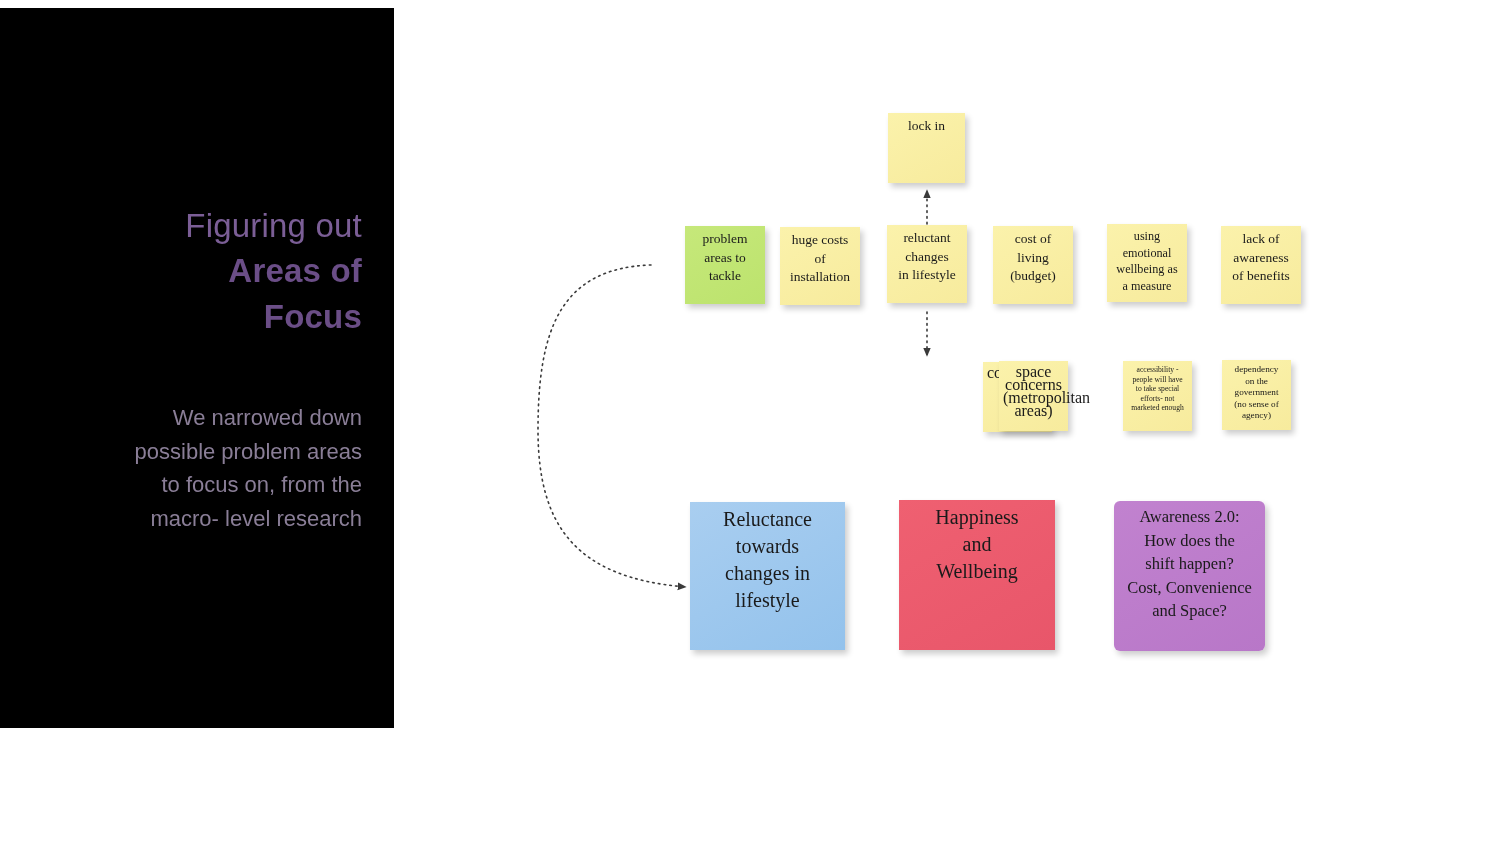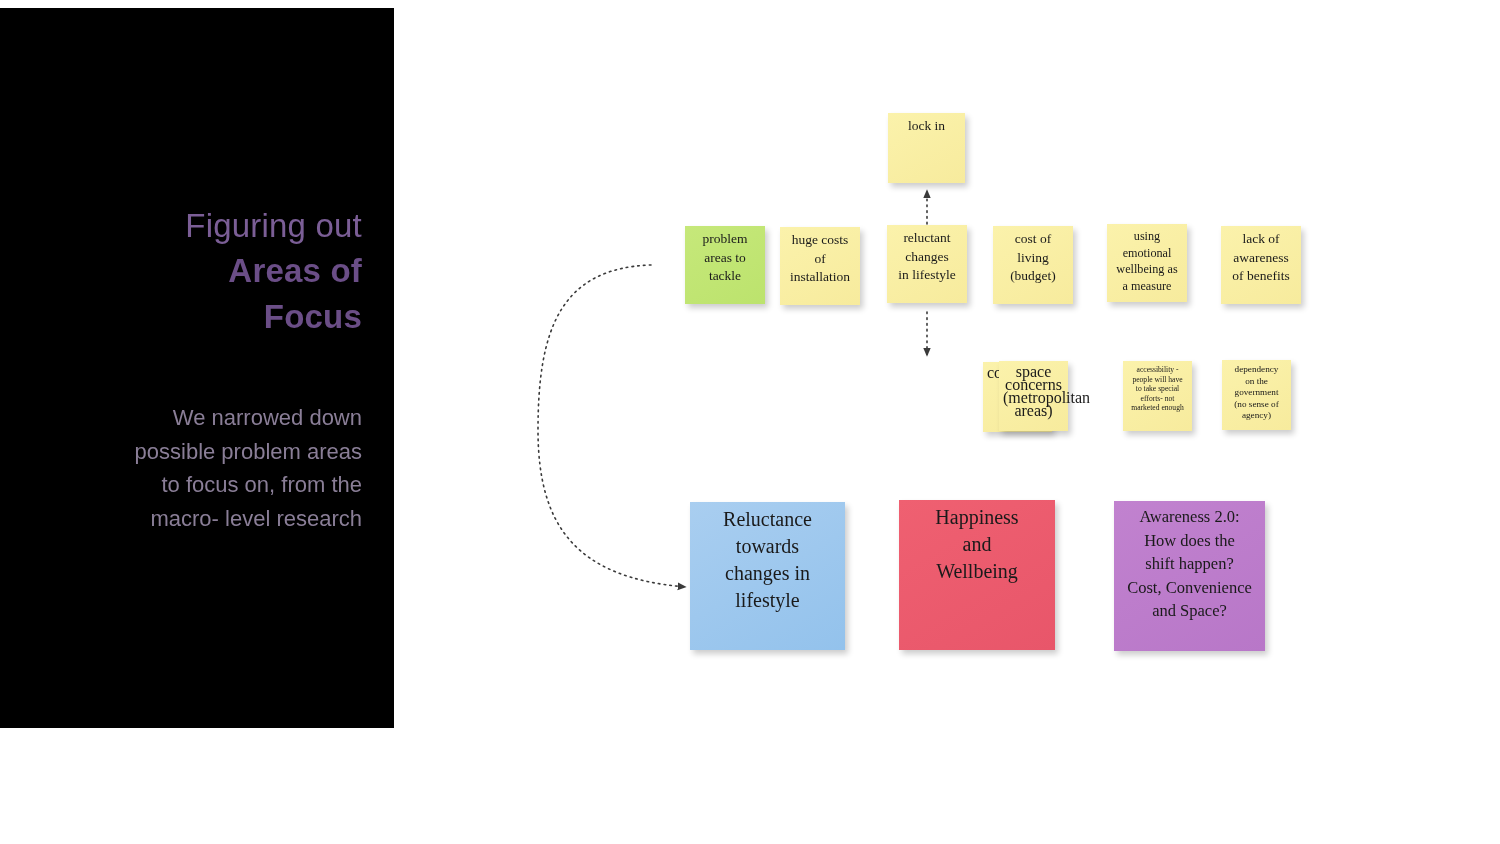--- a/index.html
+++ b/index.html
@@ -92,20 +92,21 @@
     margin-left: 32px;
   }
   .note-blue {
     background: linear-gradient(150deg, #a9cef0 0%, #93c2ec 100%);
   }
   .note-red {
     background: linear-gradient(150deg, #ef6071 0%, #e8566a 100%);
   }
   .note-purple {
     background: linear-gradient(150deg, #c182cf 0%, #b877c8 100%);
+    border-radius: 6px;
   }
 
   
   .note-md { width: 80px; height: 78px; font-size: 13.5px; line-height: 18.5px; }
   
   .note-sm { width: 69px; height: 70px; font-size: 16px; line-height: 13px; }
   .note-sm.tiny { font-size: 7.6px; line-height: 9.6px; }
   
   .note-lock { width: 77px; height: 70px; font-size: 13.5px; line-height: 18px; }
   

